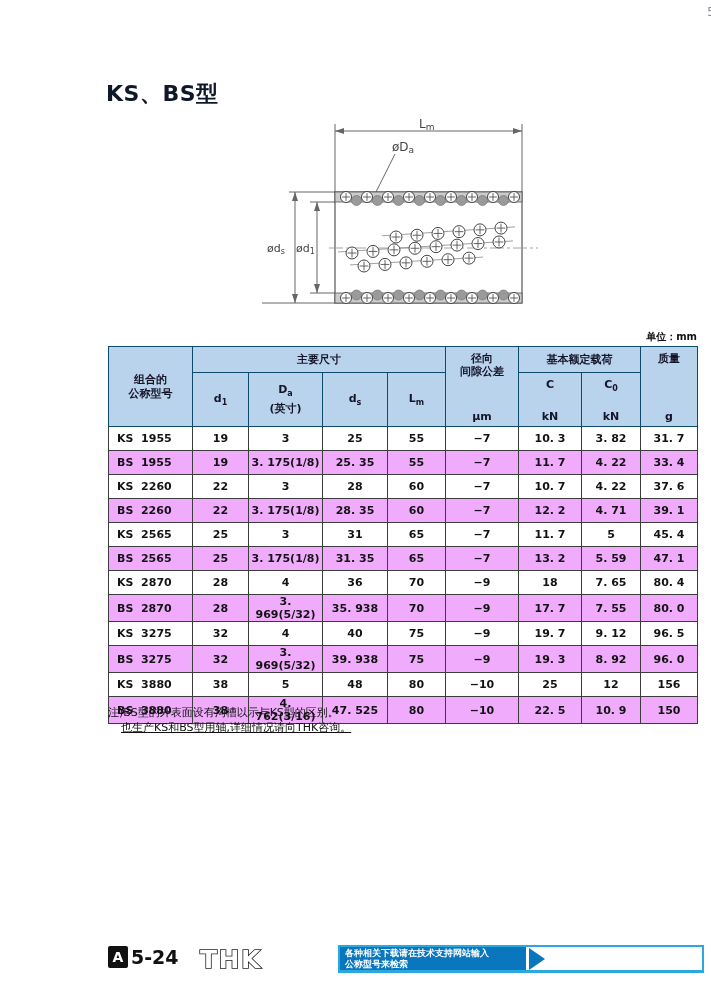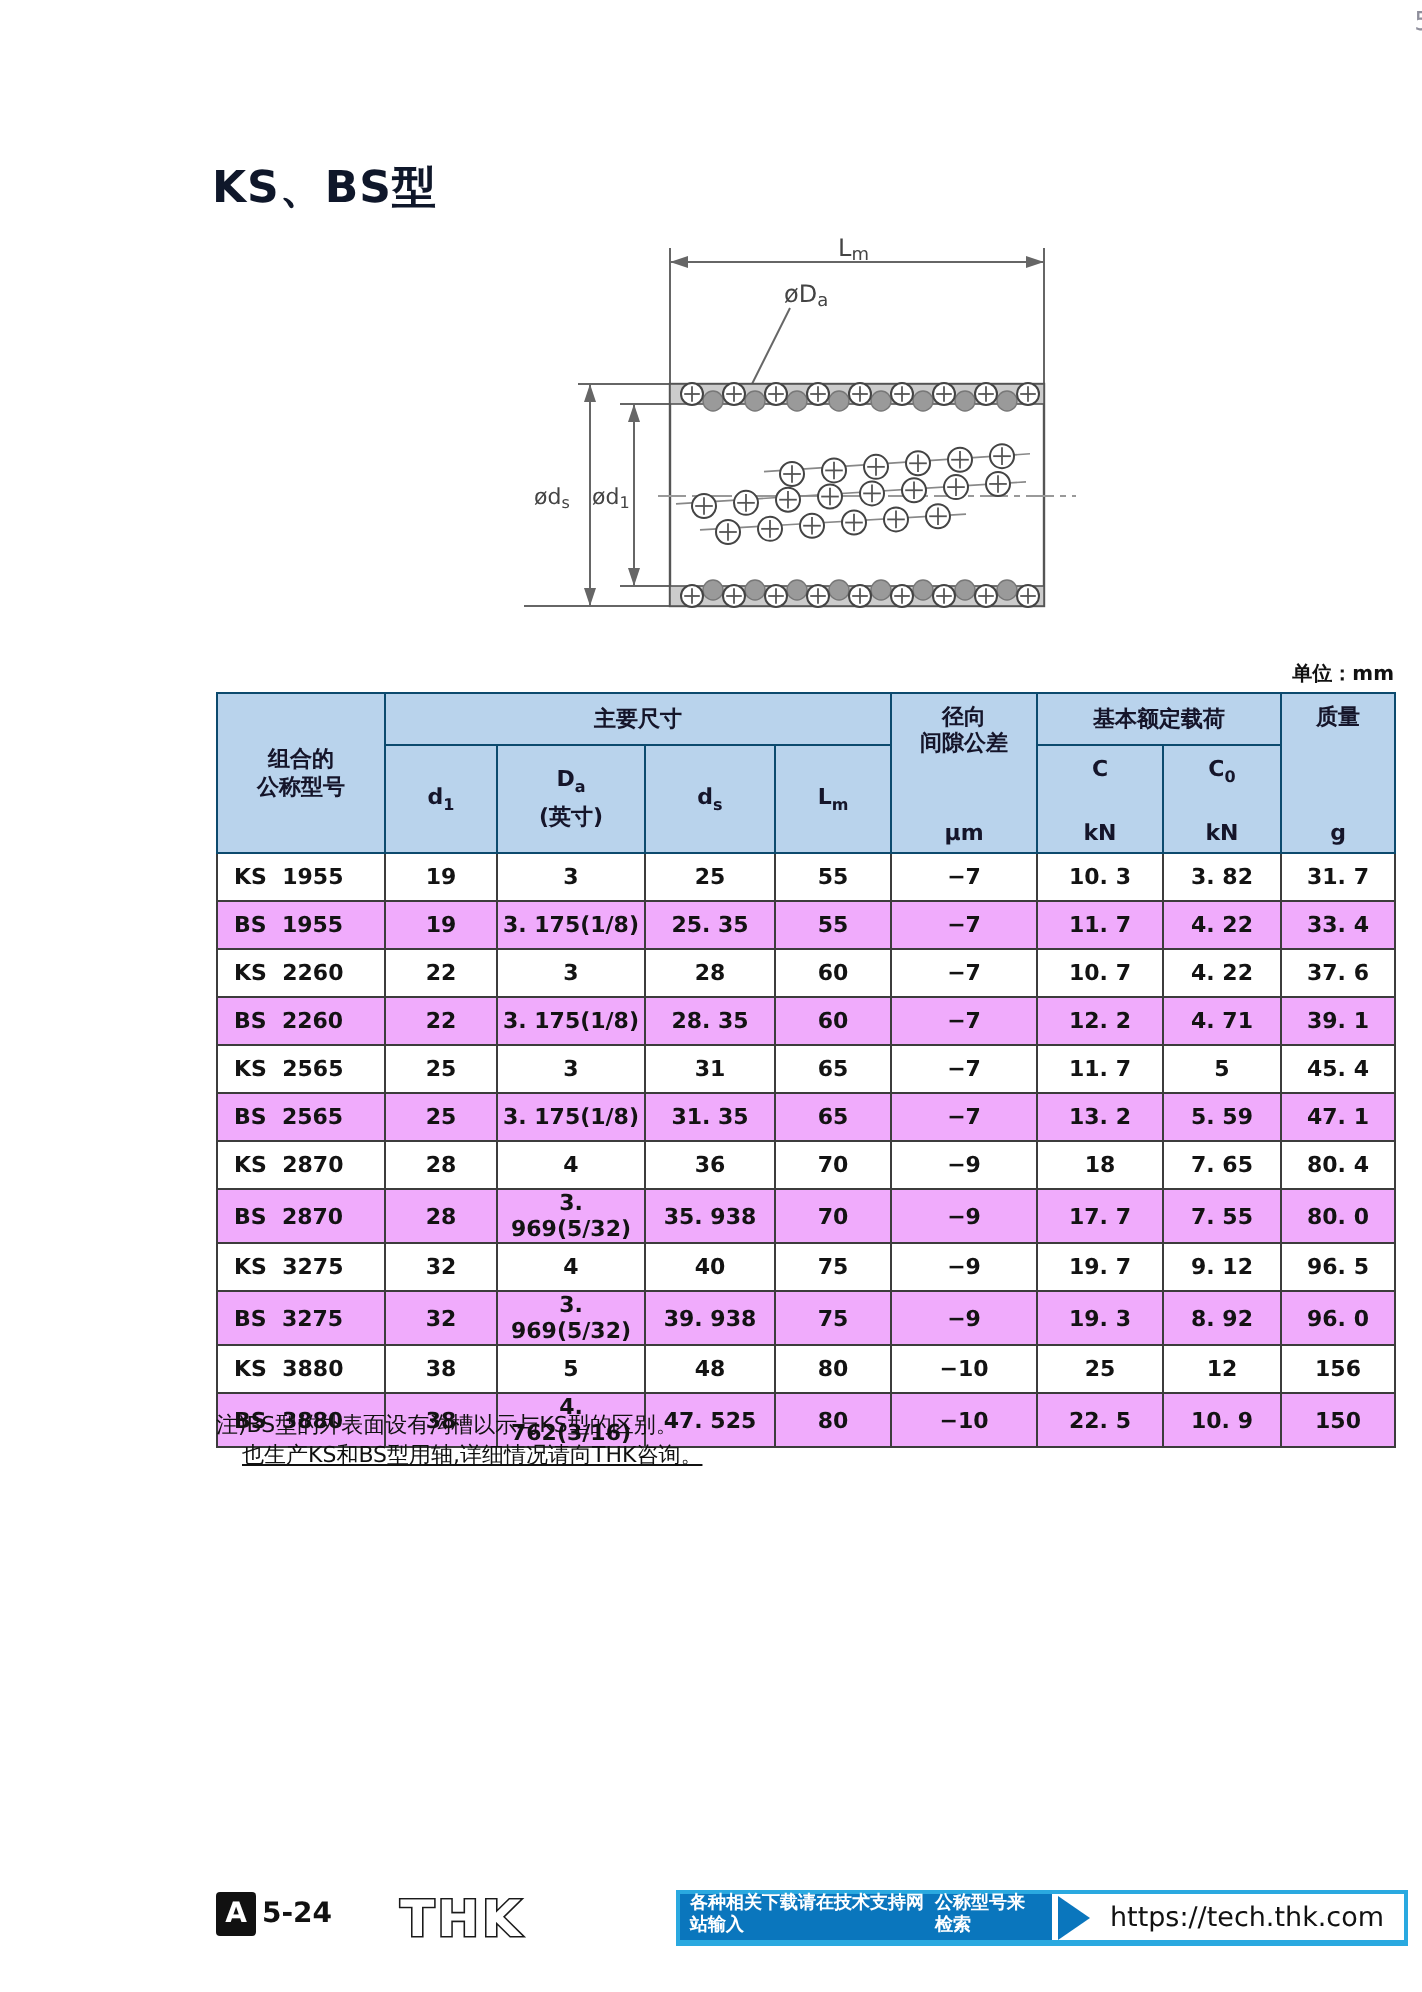--- a/index.html
+++ b/index.html
@@ -33,26 +33,26 @@
   sub{font-size:8px;}
 
   
   .notes{position:absolute;left:62px;top:705px;font-size:11px;line-height:15px;color:#111;}
   .notes .indent{margin-left:13px;text-decoration:underline;}
 
   
   .footer-ref{position:absolute;left:62px;top:946px;display:flex;align-items:center;}
   .badge-a{display:inline-flex;align-items:center;justify-content:center;width:20px;height:22px;
            background:#111;color:#fff;font-weight:bold;font-size:14px;border-radius:2px;}
-  .page-ref{font-size:14px;font-weight:bold;margin-left:3px;letter-spacing:0;color:#111;}
+  .page-ref{font-size:19px;font-weight:bold;margin-left:3px;letter-spacing:0;color:#111;}
   .thk-logo{position:absolute;left:148px;top:943px;}
   .dl-banner{position:absolute;left:292px;top:945px;width:366px;height:28px;box-sizing:border-box;
              border:2px solid #2aa9e0;border-bottom-width:3px;background:#fff;display:flex;align-items:stretch;}
   .dl-left{width:186px;box-sizing:border-box;background:#0a76bd;color:#fff;font-size:9px;font-weight:bold;
-           line-height:11px;display:flex;flex-direction:row;justify-content:center;padding:0 5px;}
+           line-height:11px;display:flex;flex-direction:column;justify-content:center;padding:0 5px;}
   .dl-arrow{align-self:center;margin-left:3px;width:0;height:0;
             border-top:11px solid transparent;border-bottom:11px solid transparent;border-left:16px solid #0a76bd;}
   .dl-url{flex:1;display:flex;align-items:center;justify-content:center;font-size:13.5px;color:#111;
           text-decoration:none;}
 </style>
 </head>
 <body>
 
 <div class="page">
 
@@ -462,16 +462,15 @@
       <text x="37" y="25" text-anchor="middle" font-family="DejaVu Sans, Liberation Sans, sans-serif" font-size="25" font-weight="bold" letter-spacing="1.5" fill="#ffffff" stroke="#1a1a1a" stroke-width="1.6" paint-order="stroke">THK</text>
     </svg>
   </div>
 
   <div class="dl-banner">
     <div class="dl-left">
       <span>各种相关下载请在技术支持网站输入</span>
       <span>公称型号来检索</span>
     </div>
     <div class="dl-arrow"></div>
-    <a class="dl-url" href="#">https://tech.thk.com</a>
   </div>
 
 </div>
 
 </body></html>

